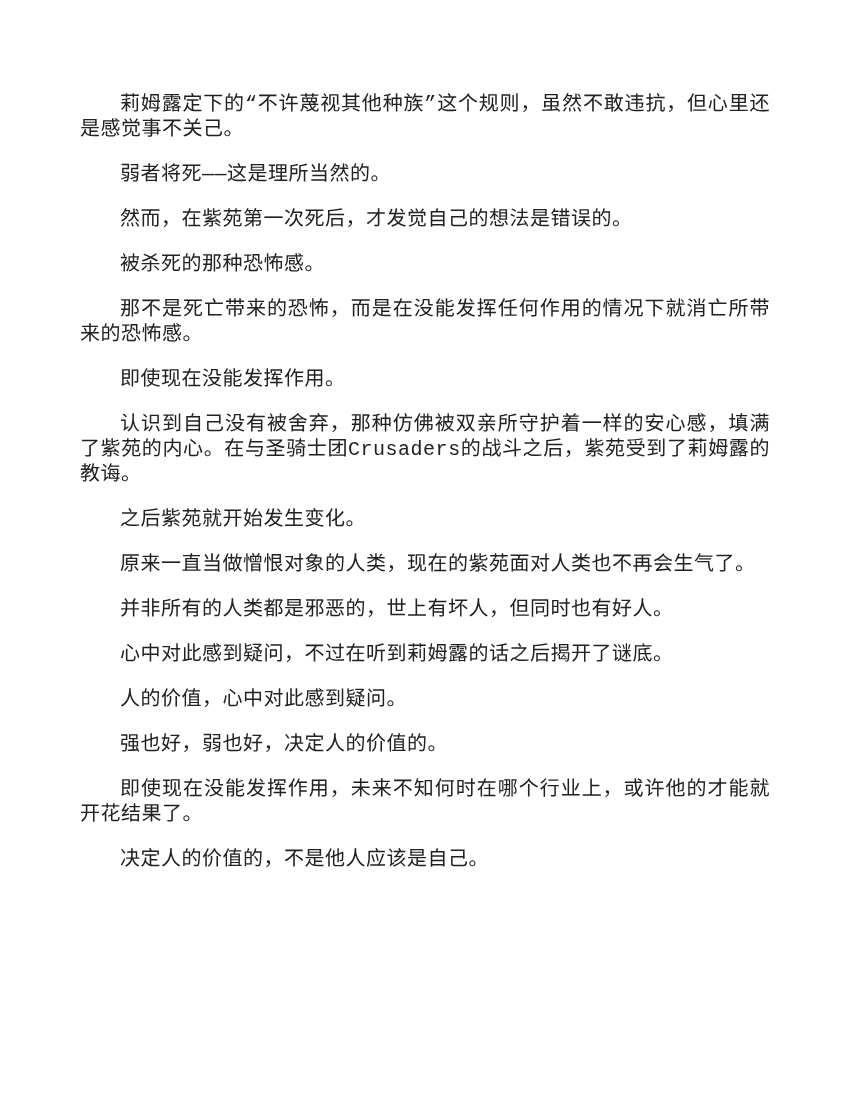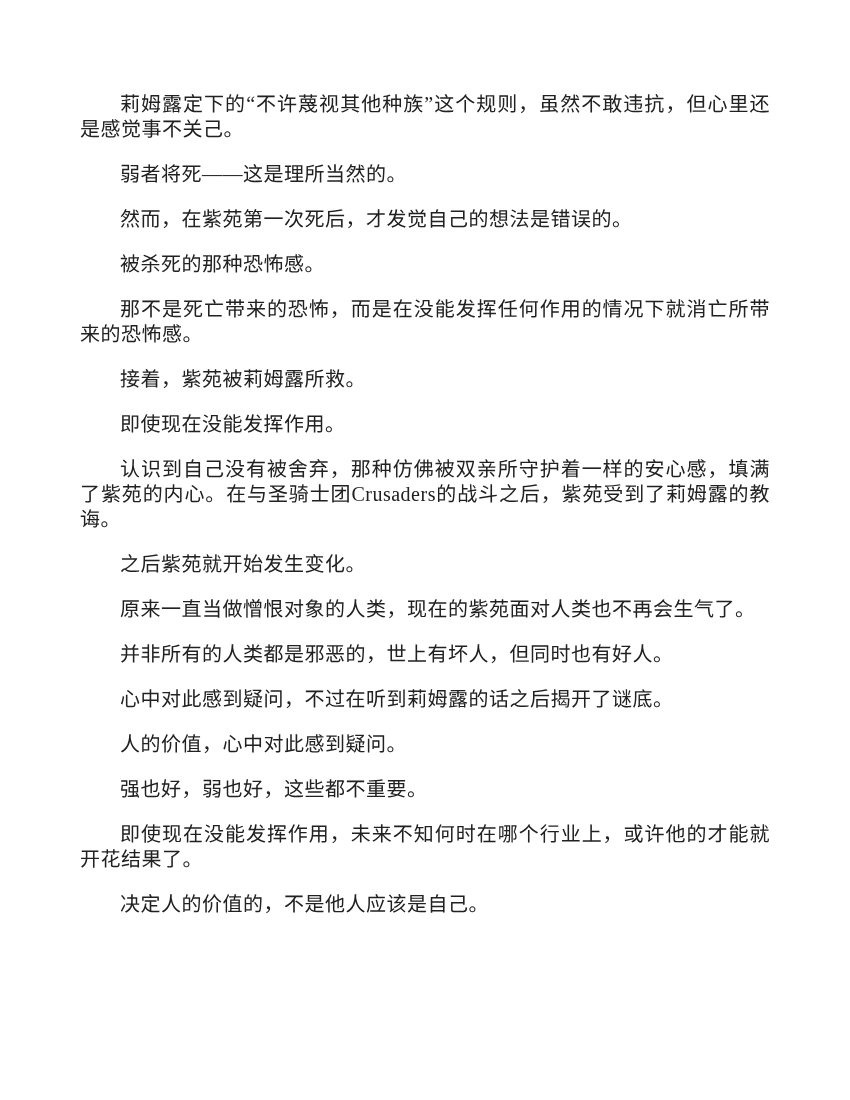--- a/index.html
+++ b/index.html
@@ -11,45 +11,44 @@
     width: 850px;
     height: 1100px;
     overflow: hidden;
   }
   .page {
     box-sizing: border-box;
     width: 850px;
     height: 1100px;
     padding: 72px 80px 0 80px;
     background: #ffffff;
-    font-family: Liberation Serif, serif;
+    font-family: Liberation Mono, monospace;
     font-size: 20px;
     line-height: 25px;
     color: #212121;
     letter-spacing: 0.5px;
   }
   .page p.para {
     margin: 20px 0;
     text-indent: 2em;
     text-align: justify;
   }
 </style>
 </head>
 <body>
 
 <div class="page">
   <p class="para">莉姆露定下的“不许蔑视其他种族”这个规则，虽然不敢违抗，但心里还是感觉事不关己。</p>
   <p class="para">弱者将死——这是理所当然的。</p>
   <p class="para">然而，在紫苑第一次死后，才发觉自己的想法是错误的。</p>
   <p class="para">被杀死的那种恐怖感。</p>
   <p class="para">那不是死亡带来的恐怖，而是在没能发挥任何作用的情况下就消亡所带来的恐怖感。</p>
-  <p class="para">接着，紫苑被莉姆露所救。</p>
   <p class="para">即使现在没能发挥作用。</p>
   <p class="para">认识到自己没有被舍弃，那种仿佛被双亲所守护着一样的安心感，填满了紫苑的内心。在与圣骑士团Crusaders的战斗之后，紫苑受到了莉姆露的教诲。</p>
   <p class="para">之后紫苑就开始发生变化。</p>
   <p class="para">原来一直当做憎恨对象的人类，现在的紫苑面对人类也不再会生气了。</p>
   <p class="para">并非所有的人类都是邪恶的，世上有坏人，但同时也有好人。</p>
   <p class="para">心中对此感到疑问，不过在听到莉姆露的话之后揭开了谜底。</p>
   <p class="para">人的价值，心中对此感到疑问。</p>
-  <p class="para">强也好，弱也好，这些都不重要。</p>
+  <p class="para">强也好，弱也好，决定人的价值的。</p>
   <p class="para">即使现在没能发挥作用，未来不知何时在哪个行业上，或许他的才能就开花结果了。</p>
   <p class="para">决定人的价值的，不是他人应该是自己。</p>
 </div>
 
 </body></html>

